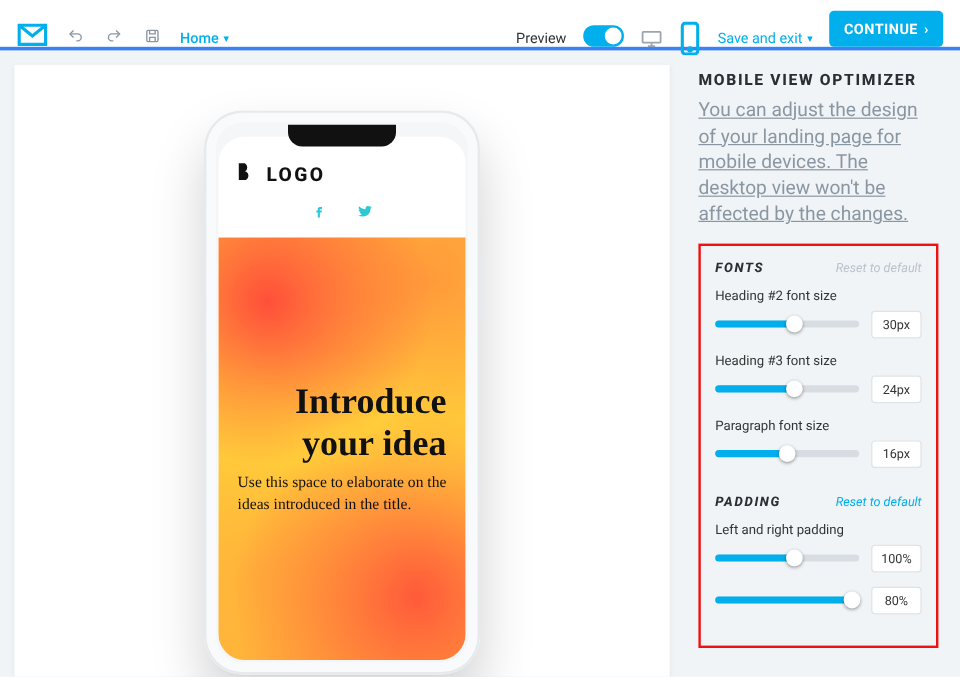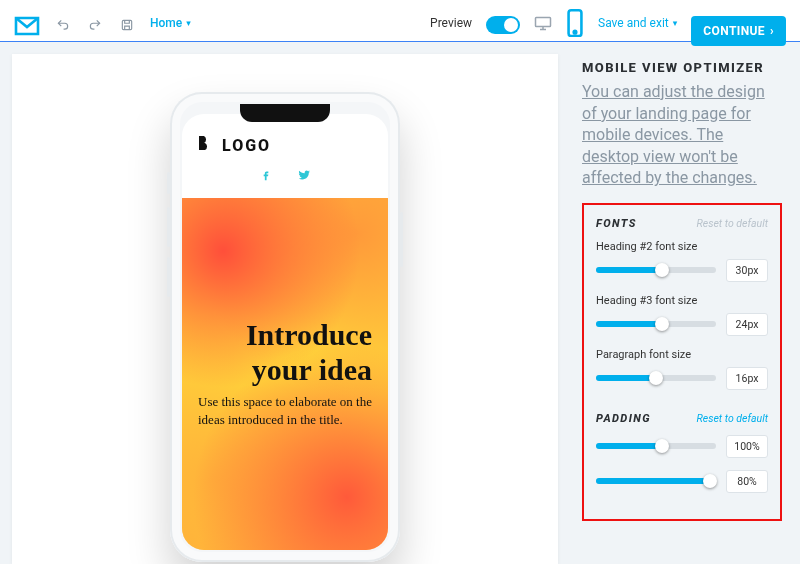--- a/index.html
+++ b/index.html
@@ -10,24 +10,24 @@
     height: 564px;
     overflow: hidden;
     font-size: 12px;
     color: #333;
   }
   
   .topbar {
     height: 42px;
     background: #fff;
     display: flex;
-    align-items: flex-start;
-    padding: 16px 14px;
+    align-items: flex-end;
+    padding: 0 14px;
     gap: 14px;
-    border-bottom: 1px solid #3b82f6;
+    border-bottom: 3px solid #3b82f6;
   }
   .logo-mail {
     width: 26px; height: 20px;
     display: flex; align-items: center; justify-content: center;
   }
   .logo-mail svg { width: 26px; height: 20px; }
   .icon-btn {
     width: 18px; height: 18px;
     display: flex; align-items: center; justify-content: center;
     color: #8a97a3;
@@ -316,20 +316,21 @@
             </div>
           </div>
         </div>
 
       <div class="section-head padding-section">
         <div class="section-title">PADDING</div>
         <div class="reset-link">Reset to default</div>
       </div>
       <div id="padding-controls">
           <div class="control">
+            <div class="control-label">Left and right padding</div>
             <div class="control-row">
               <div class="slider">
                 <div class="track" style="width:55%"></div>
                 <div class="thumb" style="left:55%"></div>
               </div>
               <div class="value-box">100%</div>
             </div>
           </div>
           <div class="control">
             <div class="control-row">

